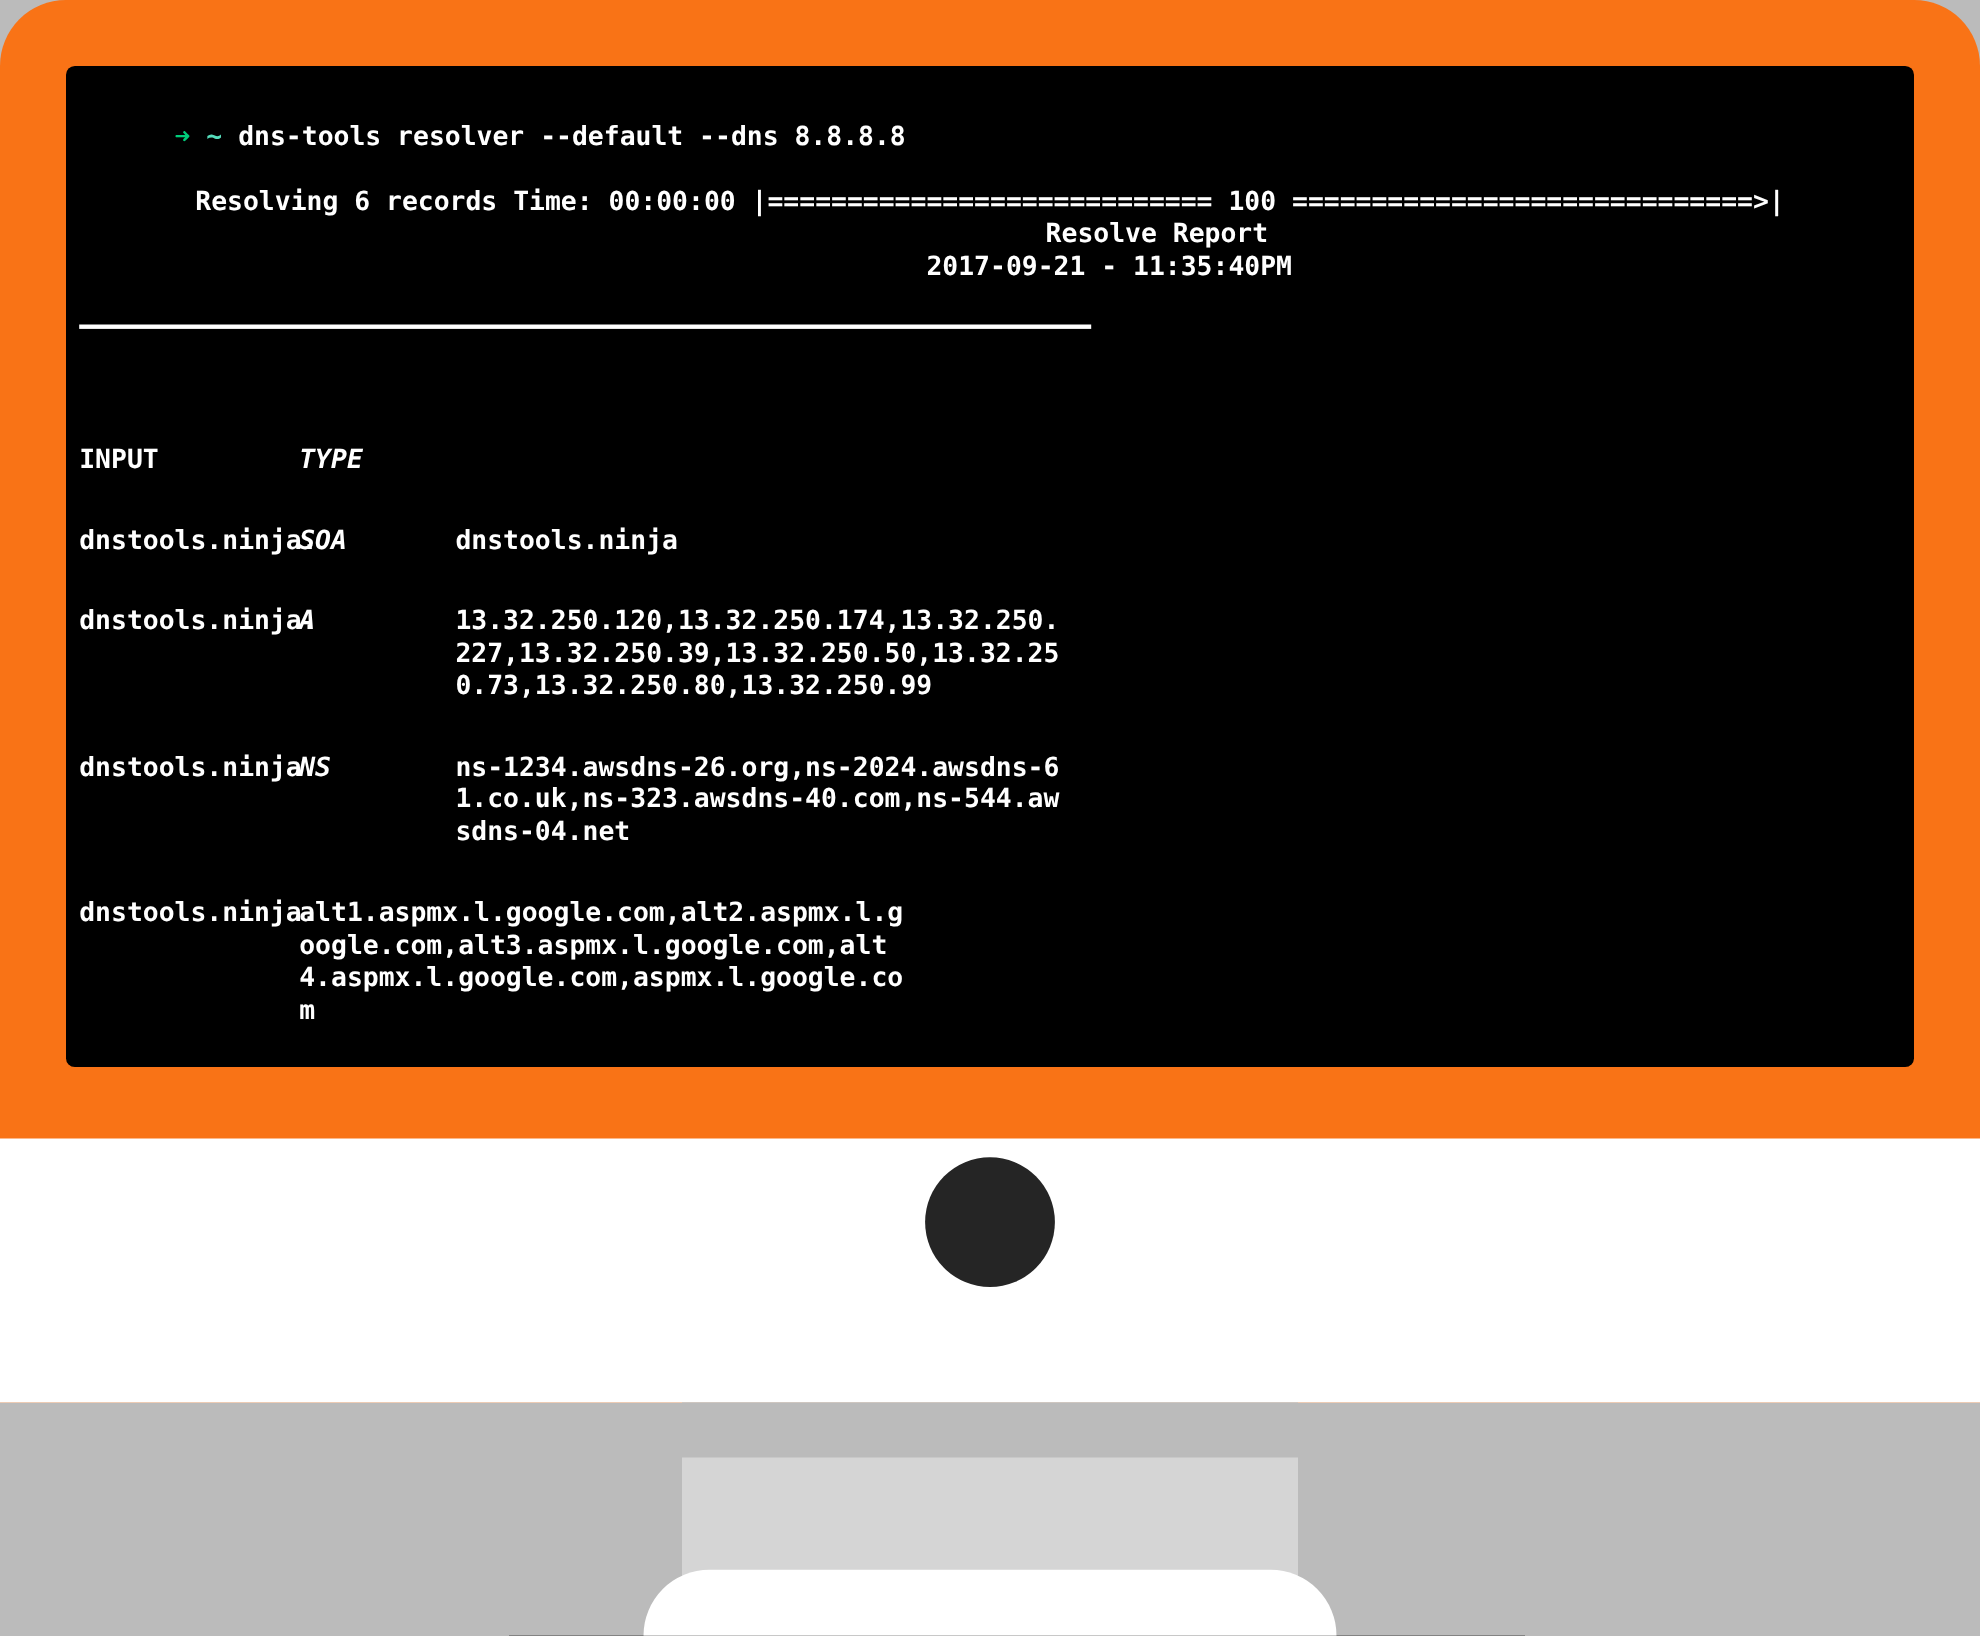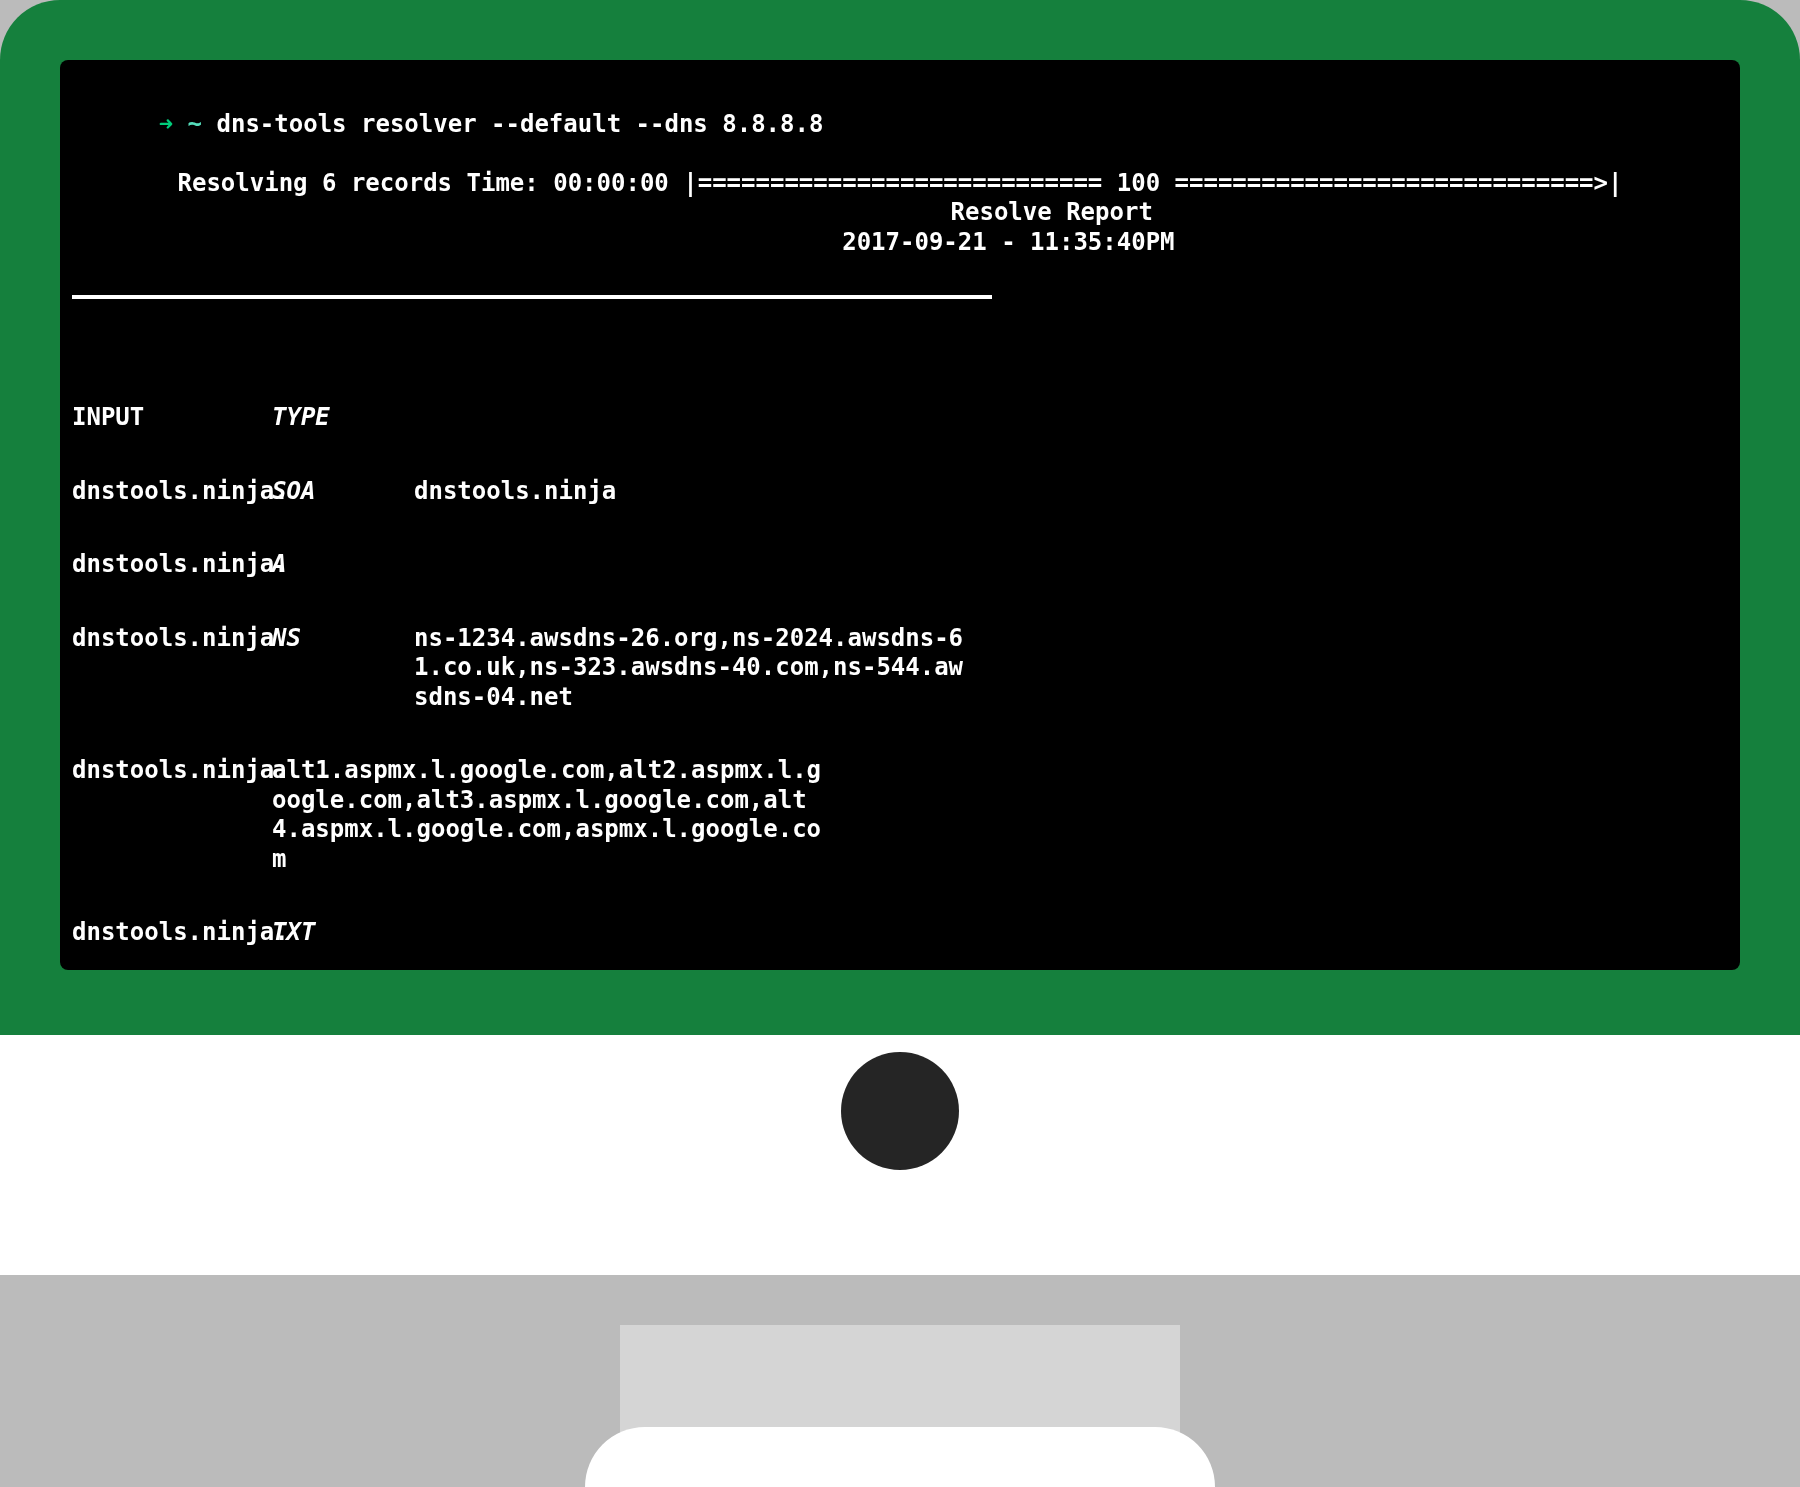--- a/index.html
+++ b/index.html
@@ -16,21 +16,21 @@
       overflow: hidden;
       position: relative;
     }
     
     .monitor {
       position: absolute;
       top: 0;
       left: 0;
       width: 1800px;
       height: 1275px;
-      background: #15803d;
+      background: #f97316;
       border-radius: 60px 60px 0 0;
       padding: 60px 60px 0 60px;
     }
     
     .screen {
       width: 100%;
       height: 910px;
       background: #000;
       border-radius: 8px;
       padding: 20px 12px;
@@ -196,20 +196,21 @@
 
     <div class="row">
       <div class="col-input">dnstools.ninja.</div>
       <div class="col-type">SOA</div>
       <div class="col-resolved">dnstools.ninja</div>
     </div>
 
     <div class="row">
       <div class="col-input">dnstools.ninja.</div>
       <div class="col-type">A</div>
+      <div class="col-resolved">13.32.250.120,13.32.250.174,13.32.250.227,13.32.250.39,13.32.250.50,13.32.250.73,13.32.250.80,13.32.250.99</div>
     </div>
 
     <div class="row">
       <div class="col-input">dnstools.ninja.</div>
       <div class="col-type">NS</div>
       <div class="col-resolved">ns-1234.awsdns-26.org,ns-2024.awsdns-61.co.uk,ns-323.awsdns-40.com,ns-544.awsdns-04.net</div>
     </div>
 
     <div class="row">
       <div class="col-input">dnstools.ninja.</div>

